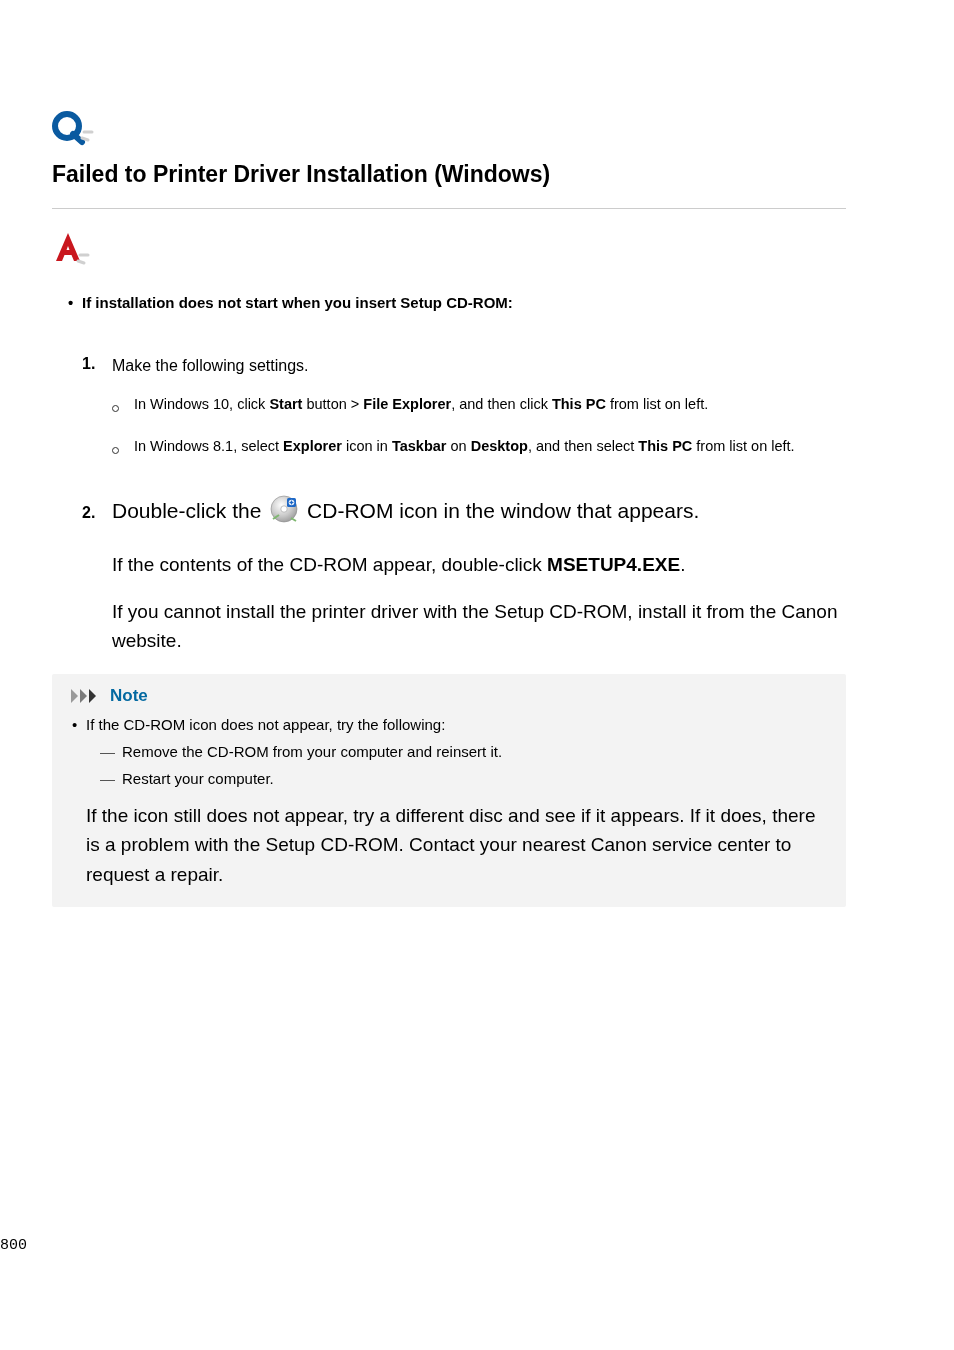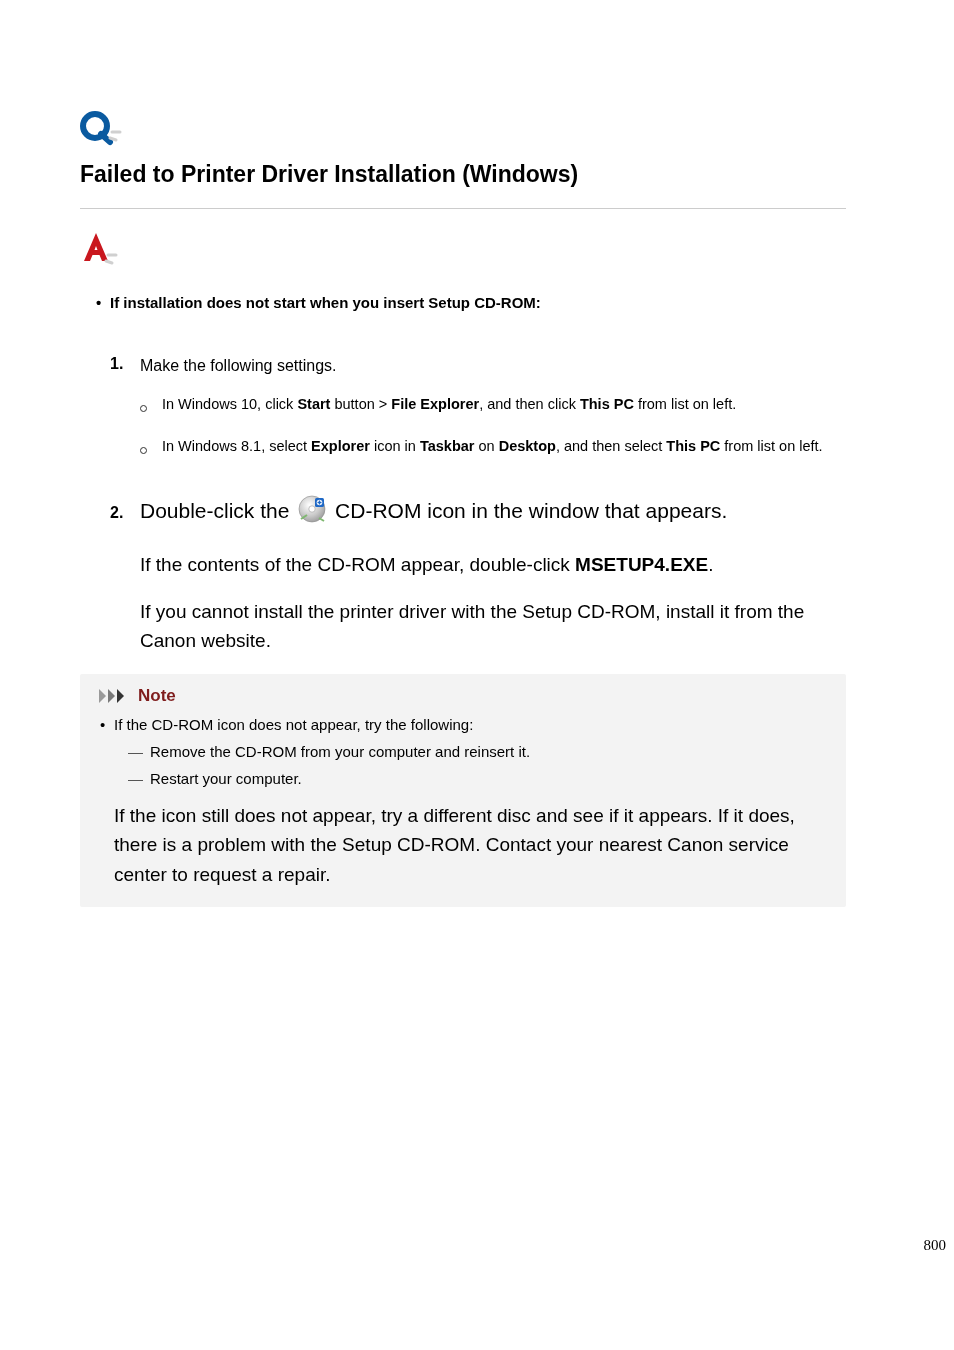--- a/index.html
+++ b/index.html
@@ -7,21 +7,21 @@
     margin: 0;
     padding: 0;
     background: #fff;
     color: #000;
     font-size: 15px;
   }
   .page {
     width: 954px;
     min-height: 1350px;
     box-sizing: border-box;
-    padding: 110px 108px 0 80px;
+    padding: 110px 108px 0 52px;
     position: relative;
   }
   .q-icon svg { display: block; }
   h1.title {
     font-size: 23px;
     font-weight: bold;
     margin: 14px 0 18px 0;
     line-height: 1.3;
   }
   hr.divider {
@@ -101,21 +101,21 @@
     margin-top: 18px;
     padding: 12px 18px 18px 18px;
     border-radius: 2px;
   }
   .note-head {
     display: flex;
     align-items: center;
     gap: 6px;
     font-size: 17px;
     font-weight: bold;
-    color: #7f1d1d;
+    color: #0369a1;
   }
   .note-bullet {
     display: flex;
     margin-left: 2px;
     margin-top: 10px;
     font-size: 15px;
   }
   .note-bullet .dot { width: 14px; flex: 0 0 14px; }
   .note-bullet .nb-content { flex: 1; }
   .dash-row {
@@ -128,22 +128,22 @@
   .note-para {
     margin-left: 16px;
     margin-top: 14px;
     font-size: 19px;
     line-height: 1.55;
   }
   .page-num {
     position: absolute;
     bottom: 96px;
     left: 0; right: 8px;
-    text-align: right;
-    font-family: Liberation Serif, serif;
+    text-align: left;
+    font-family: Liberation Mono, monospace;
     font-size: 15px;
   }
 </style>
 </head>
 <body>
 
 <div class="page">
 
   <div class="q-icon">
     <svg width="42" height="36" viewBox="0 0 42 36">

